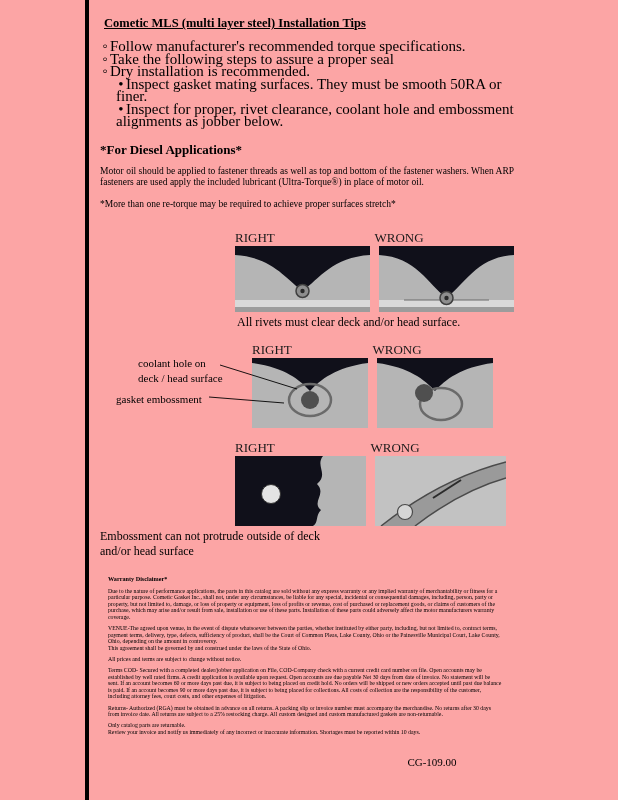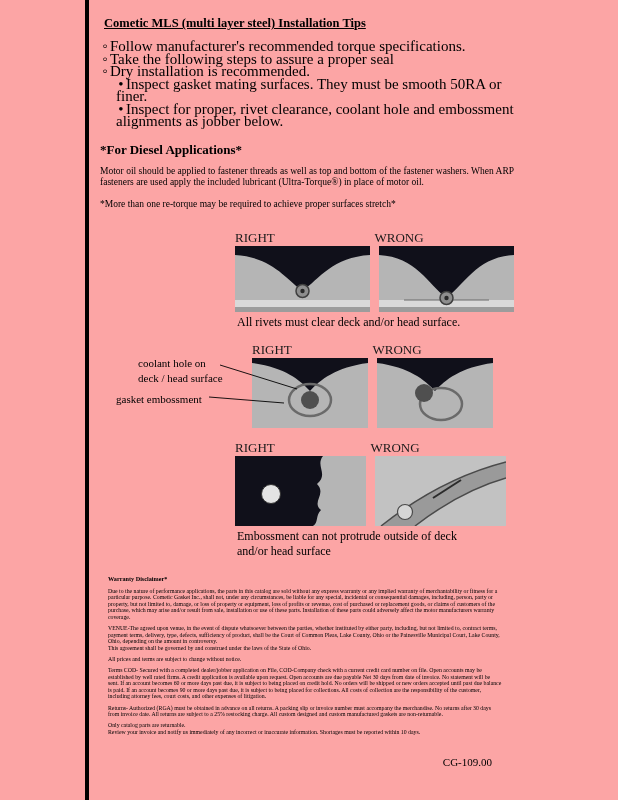--- a/index.html
+++ b/index.html
@@ -37,28 +37,28 @@
   .fig-row2 .fig-panels { margin-left:152px; }
   .fig-row2 .fig-caption { margin-left:140px; }
   .ann { position:absolute; font-size:11px; line-height:15px; white-space:pre-line; }
   .ann-coolant { left:38px; top:14px; width:86px; }
   .ann-emboss { left:16px; top:50px; width:92px; }
   .ann-lines { position:absolute; left:0; top:0; pointer-events:none; overflow:visible; }
 
   .fig-row3 { margin-top:12px; }
   .fig-row3 .fig-labels { margin-left:135px; width:271px; }
   .fig-row3 .fig-panels { margin-left:135px; }
-  .fig-row3 .fig-caption { margin-left:137px; }
+  .fig-row3 .fig-caption { }
 
   .legal { position:absolute; left:108px; top:576px; width:394px; font-size:5.8px; line-height:6.6px; }
   .legal-heading { font-weight:bold; font-size:6.2px; margin-bottom:5px; }
   .legal p { margin-bottom:4.5px; white-space:pre-line; }
   .legal p.tight { margin-bottom:0.5px; }
 
-  .footer-code { position:absolute; left:372px; top:756px; width:120px; text-align:right; font-size:11px; }
+  .footer-code { position:absolute; left:372px; top:756px; width:120px; text-align:center; font-size:11px; }
 </style>
 </head>
 <body>
 
 <div class="page">
   <div class="left-bar"></div>
 
   <div class="content">
     <h1 class="doc-title">Cometic MLS (multi layer steel) Installation Tips</h1>
 

